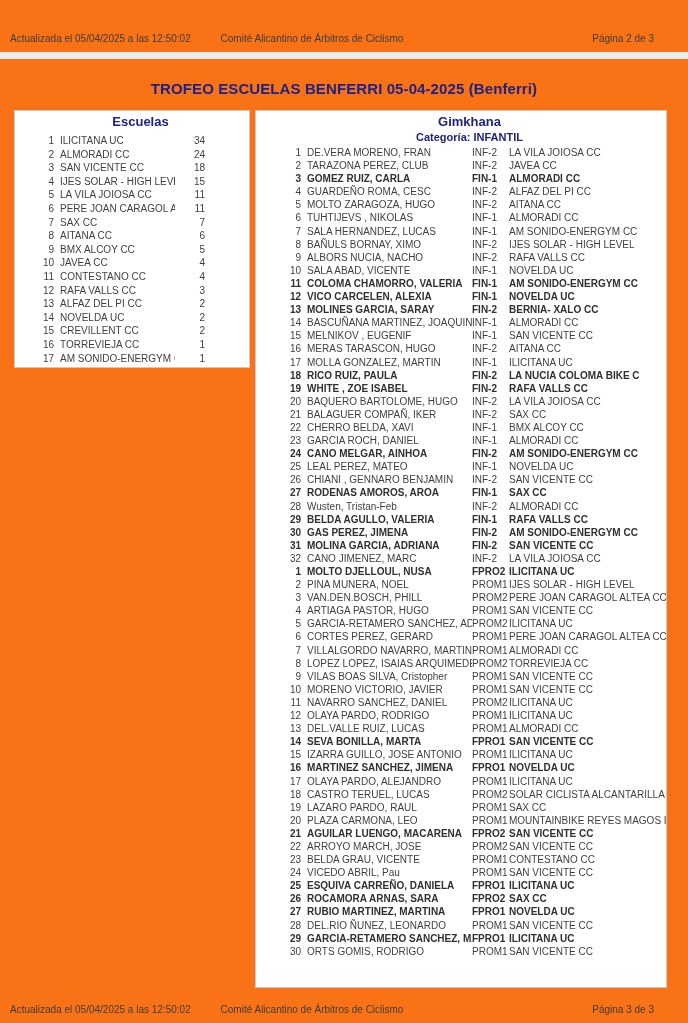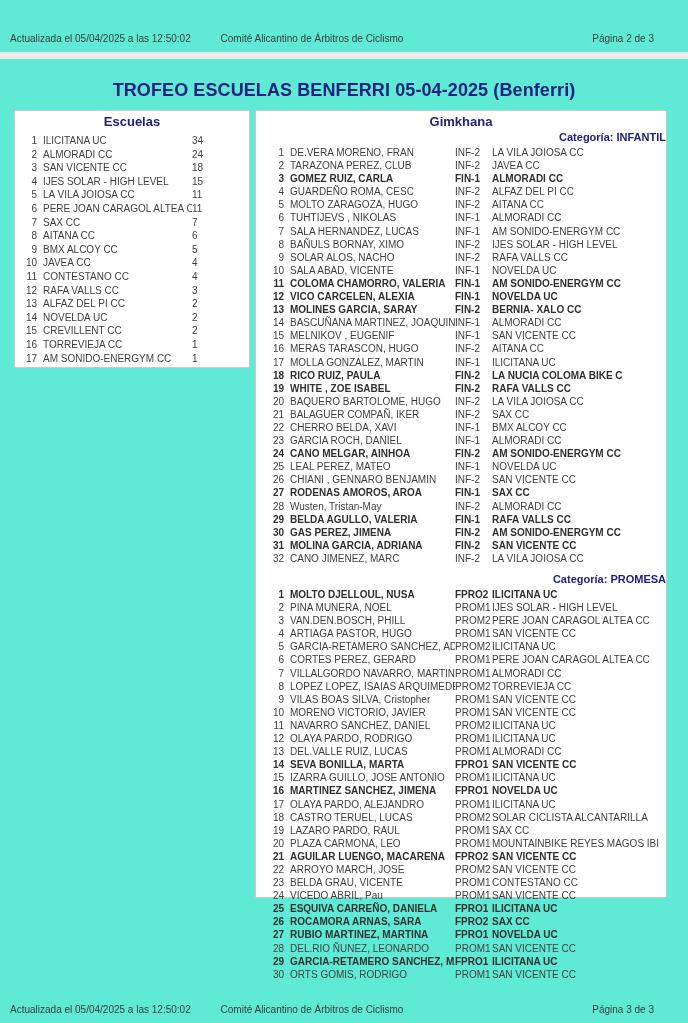--- a/index.html
+++ b/index.html
@@ -1,53 +1,53 @@
 <!DOCTYPE html>
 <html><head>
 <meta charset="utf-8">
 <style>
   html,body{margin:0;padding:0;background:#ffffff;}
   .page{
-    position:relative;width:688px;height:1023px;background:#5eead4;
+    position:relative;width:688px;height:1023px;background:#f97316;
     font-family:"Liberation Sans",sans-serif;color:#3f3f3f;overflow:hidden;
   }
   
   .pg-strip{
     position:absolute;left:10px;right:34px;display:flex;align-items:baseline;
     font-size:10px;color:#3c3c3c;
   }
   .pg-strip .left{flex:1;text-align:left;}
   .pg-strip .center{flex:0 0 auto;text-align:right;}
   .pg-strip .right{flex:1;text-align:right;padding-left:40px;}
   .pg-header{top:33px;}
   .pg-footer{top:1004px;}
   .band{
     position:absolute;top:52px;left:0;width:688px;height:7px;background:#ececec;
   }
   .doc-title{
     position:absolute;top:80px;left:0;width:688px;text-align:center;
-    font-size:18px;font-weight:bold;color:#1e2280;letter-spacing:.1px;
+    font-size:15px;font-weight:bold;color:#1e2280;letter-spacing:.1px;
   }
   .box{
-    position:absolute;border:1px solid #c9c9c9;background:#ffffff;box-sizing:border-box;
+    position:absolute;border:1px solid #c9c9c9;background:#ffffff;box-sizing:border-box;padding-left:17px;
   }
   .box-escuelas{left:14px;top:110px;width:236px;height:258px;}
-  .box-gimkhana{left:255px;top:110px;width:412px;height:788px;}
+  .box-gimkhana{left:255px;top:110px;width:412px;height:878px;}
   .box-title{
     margin-top:3px;text-align:center;font-size:13px;font-weight:bold;color:#1e2280;
   }
   
   #escuelas-rows{margin-top:5px;}
   .e-row{display:flex;font-size:10px;line-height:13.6px;white-space:nowrap;}
   .e-num{width:22px;text-align:right;flex:0 0 auto;}
   .e-club{flex:1;margin-left:6px;overflow:hidden;}
-  .e-pts{width:30px;margin-right:27px;flex:0 0 auto;}
+  .e-pts{width:30px;text-align:right;margin-right:44px;flex:0 0 auto;}
   
   .g-section-heading{
-    margin:2px 0 3px;text-align:right;font-size:11px;font-weight:bold;color:#1e2280;
+    margin:2px 0 3px;text-align:center;font-size:11px;font-weight:bold;color:#1e2280;
   }
   .g-section-heading:not(:first-child){margin-top:8px;}
   .g-row{display:flex;font-size:10px;line-height:13.1px;white-space:nowrap;}
   .g-row.bold{font-weight:bold;color:#303030;}
   .g-num{width:28px;text-align:right;flex:0 0 auto;}
   .g-name{width:165px;margin-left:6px;overflow:hidden;flex:0 0 auto;}
   .g-cat{width:37px;flex:0 0 auto;}
   .g-club{flex:1;overflow:hidden;}
 </style>
 </head>
@@ -203,21 +203,21 @@
           <span class="g-club">AM SONIDO-ENERGYM CC</span>
         </div>
         <div class="g-row">
           <span class="g-num">8</span>
           <span class="g-name">BAÑULS BORNAY, XIMO</span>
           <span class="g-cat">INF-2</span>
           <span class="g-club">IJES SOLAR - HIGH LEVEL</span>
         </div>
         <div class="g-row">
           <span class="g-num">9</span>
-          <span class="g-name">SOLAR ALOS, NACHO</span>
+          <span class="g-name">ALBORS NUCIA, NACHO</span>
           <span class="g-cat">INF-2</span>
           <span class="g-club">RAFA VALLS CC</span>
         </div>
         <div class="g-row">
           <span class="g-num">10</span>
           <span class="g-name">SALA ABAD, VICENTE</span>
           <span class="g-cat">INF-1</span>
           <span class="g-club">NOVELDA UC</span>
         </div>
         <div class="g-row bold">
@@ -317,21 +317,21 @@
           <span class="g-club">SAN VICENTE CC</span>
         </div>
         <div class="g-row bold">
           <span class="g-num">27</span>
           <span class="g-name">RODENAS AMOROS, AROA</span>
           <span class="g-cat">FIN-1</span>
           <span class="g-club">SAX CC</span>
         </div>
         <div class="g-row">
           <span class="g-num">28</span>
-          <span class="g-name">Wusten, Tristan-May</span>
+          <span class="g-name">Wusten, Tristan-Feb</span>
           <span class="g-cat">INF-2</span>
           <span class="g-club">ALMORADI CC</span>
         </div>
         <div class="g-row bold">
           <span class="g-num">29</span>
           <span class="g-name">BELDA AGULLO, VALERIA</span>
           <span class="g-cat">FIN-1</span>
           <span class="g-club">RAFA VALLS CC</span>
         </div>
         <div class="g-row bold">
@@ -345,21 +345,20 @@
           <span class="g-name">MOLINA GARCIA, ADRIANA</span>
           <span class="g-cat">FIN-2</span>
           <span class="g-club">SAN VICENTE CC</span>
         </div>
         <div class="g-row">
           <span class="g-num">32</span>
           <span class="g-name">CANO JIMENEZ, MARC</span>
           <span class="g-cat">INF-2</span>
           <span class="g-club">LA VILA JOIOSA CC</span>
         </div>
-        <div class="g-section-heading">Categoría: PROMESA</div>
         <div class="g-row bold">
           <span class="g-num">1</span>
           <span class="g-name">MOLTO DJELLOUL, NUSA</span>
           <span class="g-cat">FPRO2</span>
           <span class="g-club">ILICITANA UC</span>
         </div>
         <div class="g-row">
           <span class="g-num">2</span>
           <span class="g-name">PINA MUNERA, NOEL</span>
           <span class="g-cat">PROM1</span>

